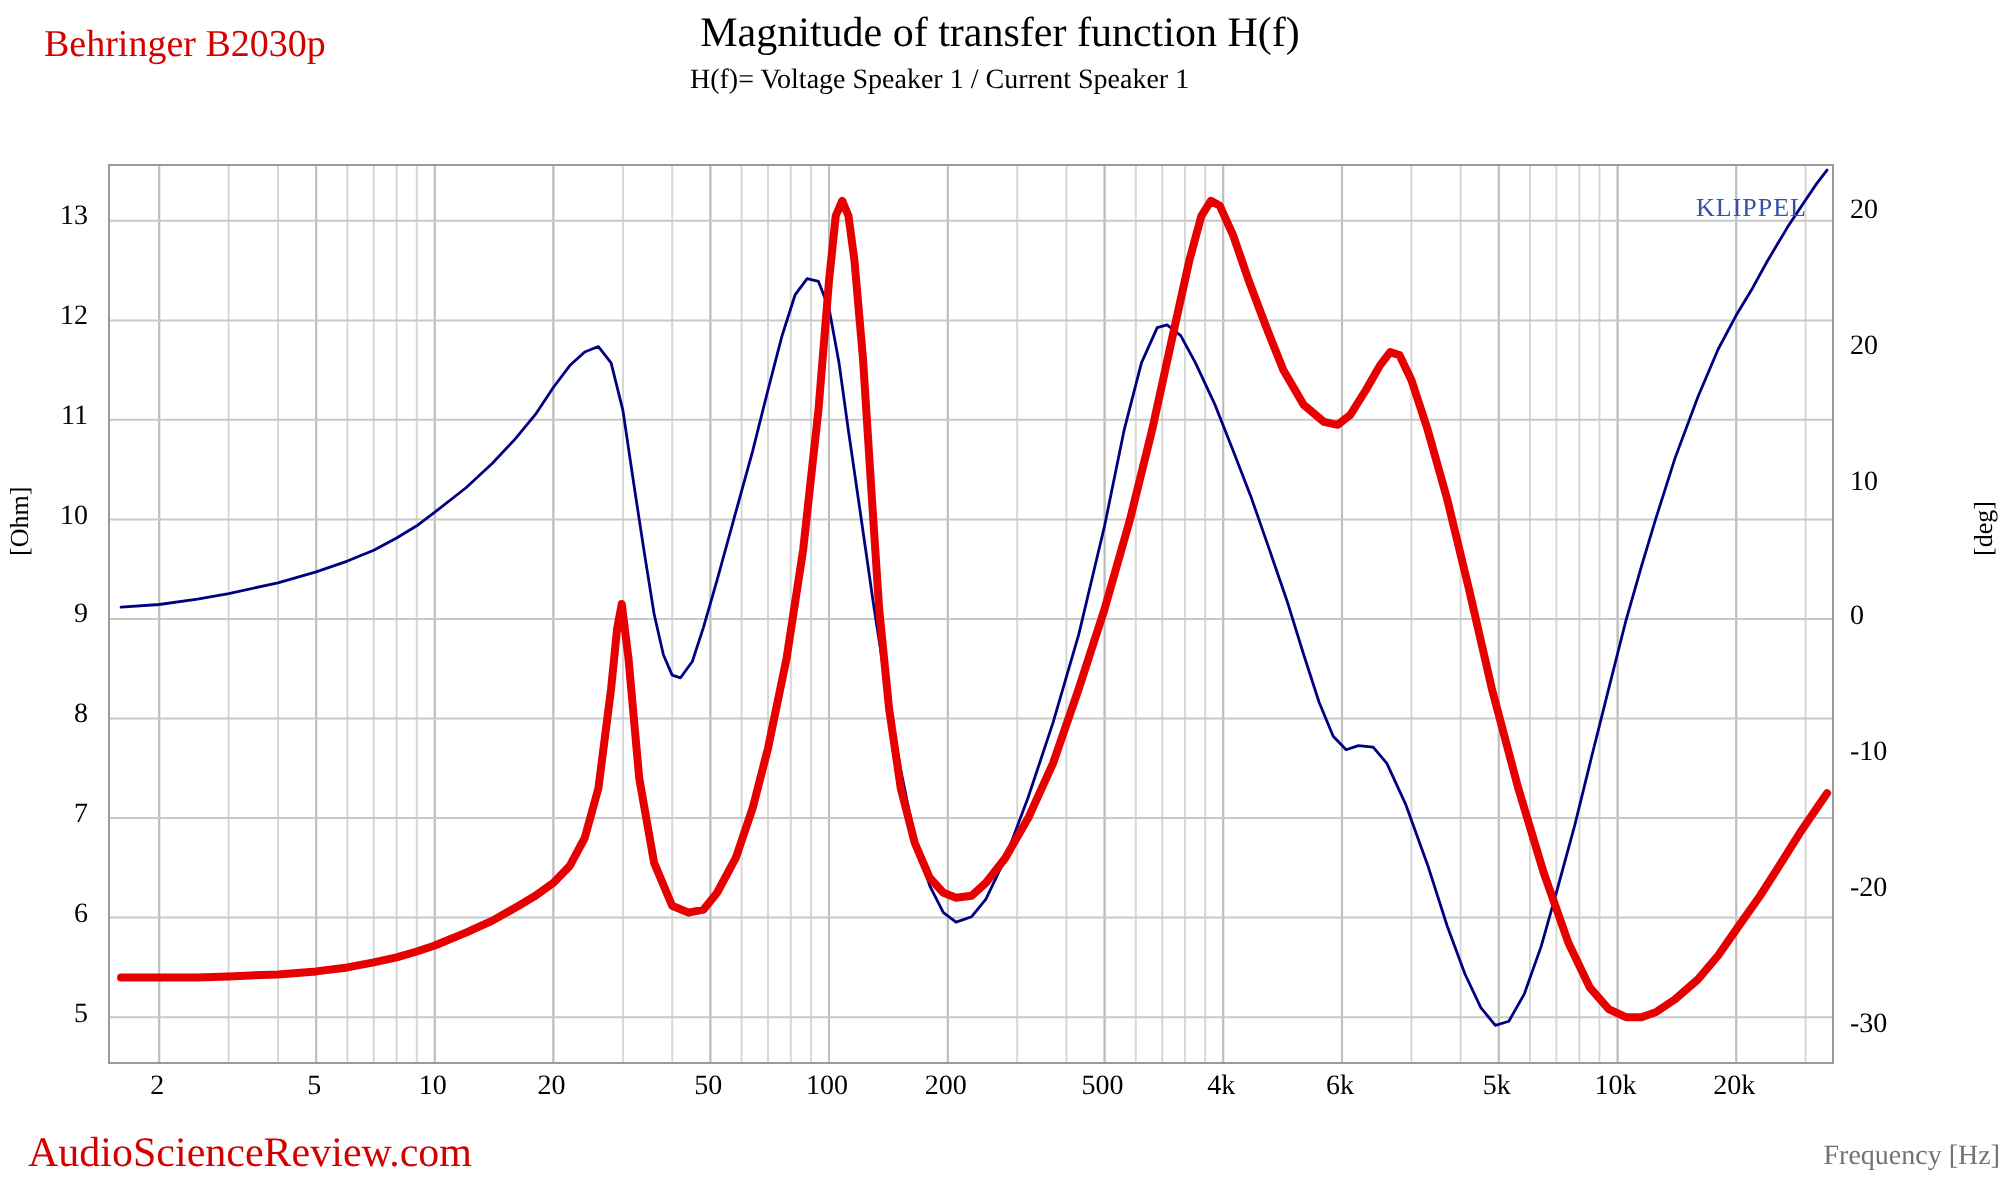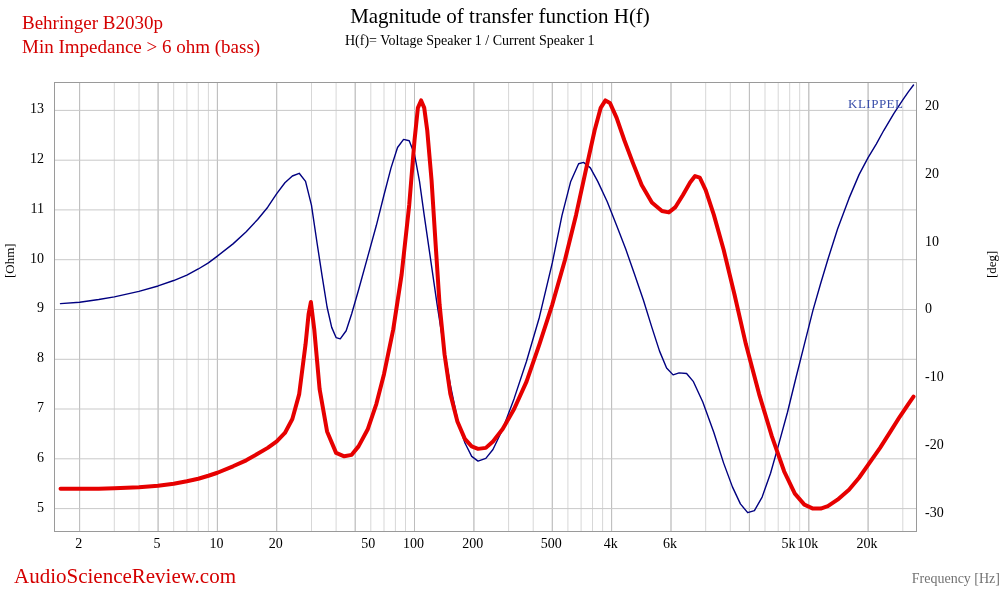--- a/index.html
+++ b/index.html
@@ -92,21 +92,20 @@
     font-family:"Liberation Serif", serif;
     letter-spacing:0.5px;
   }
 </style>
 </head>
 <body>
 
 <div id="wrap">
 
   <div class="hdr-left-1">Behringer B2030p</div>
-  <div class="hdr-left-2">Min Impedance &gt; 6 ohm (bass)</div>
   <div class="title">Magnitude of transfer function H(f)</div>
   <div class="subtitle">H(f)= Voltage Speaker 1 / Current Speaker 1</div>
 
 
   <div class="ylab-left">[Ohm]</div>
   <div class="ylab-right">[deg]</div>
   <div class="xlab">Frequency [Hz]</div>
 
   <div id="plot">
     <svg id="plot-svg" width="861" height="448" viewBox="0 0 861 448">
@@ -173,27 +172,27 @@
         <path d="M5.52,220.61 L24.63,219.25 L43.73,216.53 L59.34,213.82 L83.97,208.39 L103.07,202.96 L118.68,197.53 L131.87,192.10 L143.30,185.99 L153.39,179.88 L162.41,173.09 L178.01,160.87 L191.21,148.65 L202.64,136.44 L212.72,124.22 L221.74,110.64 L229.90,99.78 L237.35,92.99 L244.20,90.28 L250.55,98.42 L256.45,122.18 L261.98,159.52 L267.17,193.45 L272.06,224.00 L276.69,244.36 L281.08,254.55 L285.26,255.90 L291.16,247.76 L296.69,230.79 L303.54,207.03 L312.89,173.09 L321.32,142.55 L328.99,112.00 L336.03,84.85 L342.53,64.48 L348.58,56.34 L354.23,57.70 L359.52,71.27 L364.51,98.42 L369.22,132.36 L375.13,173.09 L381.98,220.61 L388.33,261.33 L395.37,302.06 L402.39,336.00 L409.84,359.76 L416.69,373.33 L423.04,378.08 L430.82,375.37 L437.96,366.55 L447.66,346.18 L459.10,315.64 L471.52,278.30 L484.39,234.18 L497.30,179.88 L507.00,132.36 L515.72,98.42 L523.62,80.78 L528.52,79.42 L535.37,84.85 L542.73,98.42 L552.25,118.79 L561.63,142.55 L570.81,166.30 L579.10,190.06 L588.45,217.21 L596.87,244.36 L604.55,268.12 L611.59,285.09 L618.09,291.88 L624.14,289.84 L631.58,290.52 L638.44,298.67 L647.79,319.03 L658.85,349.58 L668.64,380.12 L677.43,403.88 L685.40,420.85 L692.69,429.67 L699.41,427.64 L707.12,414.06 L715.55,390.30 L723.22,363.15 L732.49,329.21 L740.84,295.27 L749.36,261.33 L757.93,227.39 L765.72,200.24 L772.86,176.48 L782.56,145.94 L793.99,115.39 L804.07,91.64 L813.09,74.67 L821.25,61.09 L828.70,47.52 L838.78,30.55 L847.80,16.97 L853.33,8.82 L858.52,2.04" fill="none" stroke="#000080" stroke-width="1.4" stroke-linejoin="round" stroke-linecap="round"></path>
         <path d="M5.52,405.69 L24.63,405.69 L43.73,405.69 L59.34,405.19 L83.97,404.20 L103.07,402.70 L118.68,400.71 L131.87,398.22 L143.30,395.73 L153.39,392.75 L162.41,389.76 L178.01,383.29 L191.21,377.32 L202.64,370.84 L212.72,364.87 L221.74,358.40 L229.90,349.94 L237.35,336.00 L244.20,311.11 L250.55,261.33 L253.55,231.47 L255.88,219.02 L259.26,246.40 L264.61,306.13 L272.06,348.44 L281.08,369.85 L289.24,373.33 L296.69,371.84 L303.54,363.38 L312.89,345.96 L321.32,321.07 L328.99,291.20 L338.25,246.40 L346.61,191.64 L354.23,121.96 L359.52,57.24 L362.88,24.89 L366.11,17.42 L369.22,24.89 L372.23,47.29 L376.55,97.07 L380.66,161.78 L384.58,221.51 L389.54,271.29 L395.37,311.11 L402.39,338.49 L409.84,355.91 L416.69,363.38 L423.04,365.87 L430.82,364.87 L437.96,358.40 L447.66,345.96 L459.10,326.04 L471.52,298.67 L484.39,261.33 L497.30,221.51 L510.01,176.71 L521.07,131.91 L530.86,87.11 L539.65,47.29 L545.70,24.89 L550.43,17.42 L554.91,19.91 L561.63,34.84 L569.34,57.24 L577.77,79.64 L586.66,102.04 L596.87,119.47 L606.96,127.93 L613.81,129.42 L620.15,124.44 L627.94,112.00 L635.08,99.56 L640.07,93.08 L644.78,94.58 L650.69,107.02 L658.85,131.91 L668.64,166.76 L679.49,211.56 L690.92,261.33 L704.12,311.11 L716.88,353.42 L729.13,388.27 L739.84,410.67 L749.36,421.62 L757.93,425.60 L765.72,425.60 L772.86,423.11 L782.56,416.64 L793.99,406.68 L804.07,394.74 L813.09,381.80 L825.06,364.87 L835.55,348.44 L844.90,333.51 L853.33,321.07 L858.52,313.60" fill="none" stroke="#e60000" stroke-width="4" stroke-linejoin="round" stroke-linecap="round"></path>
       </svg>
   </div>
 
   <div id="tick-layer">
       <div class="tick-lbl" style="left: 78.6275px; top: 536px; transform: translateX(-50%);">2</div>
       <div class="tick-lbl" style="left: 157.068px; top: 536px; transform: translateX(-50%);">5</div>
       <div class="tick-lbl" style="left: 216.406px; top: 536px; transform: translateX(-50%);">10</div>
       <div class="tick-lbl" style="left: 275.744px; top: 536px; transform: translateX(-50%);">20</div>
-      <div class="tick-lbl" style="left: 354.184px; top: 536px; transform: translateX(-50%); margin-left: 14px;">50</div>
+      <div class="tick-lbl" style="left: 354.184px; top: 536px; transform: translateX(-50%);">50</div>
       <div class="tick-lbl" style="left: 413.522px; top: 536px; transform: translateX(-50%);">100</div>
       <div class="tick-lbl" style="left: 472.86px; top: 536px; transform: translateX(-50%);">200</div>
       <div class="tick-lbl" style="left: 551.301px; top: 536px; transform: translateX(-50%);">500</div>
       <div class="tick-lbl" style="left: 610.639px; top: 536px; transform: translateX(-50%);">4k</div>
       <div class="tick-lbl" style="left: 669.977px; top: 536px; transform: translateX(-50%);">6k</div>
-      <div class="tick-lbl" style="left: 748.417px; top: 536px; transform: translateX(-50%); margin-left: 40px;">5k</div>
+      <div class="tick-lbl" style="left: 748.417px; top: 536px; transform: translateX(-50%);">5k</div>
       <div class="tick-lbl" style="left: 807.755px; top: 536px; transform: translateX(-50%);">10k</div>
       <div class="tick-lbl" style="left: 867.093px; top: 536px; transform: translateX(-50%);">20k</div>
       <div class="tick-lbl" style="left: 44px; top: 507.6px; transform: translate(-100%, -50%);">5</div>
       <div class="tick-lbl" style="left: 44px; top: 457.822px; transform: translate(-100%, -50%);">6</div>
       <div class="tick-lbl" style="left: 44px; top: 408.044px; transform: translate(-100%, -50%);">7</div>
       <div class="tick-lbl" style="left: 44px; top: 358.267px; transform: translate(-100%, -50%);">8</div>
       <div class="tick-lbl" style="left: 44px; top: 308.489px; transform: translate(-100%, -50%);">9</div>
       <div class="tick-lbl" style="left: 44px; top: 258.711px; transform: translate(-100%, -50%);">10</div>
       <div class="tick-lbl" style="left: 44px; top: 208.933px; transform: translate(-100%, -50%);">11</div>
       <div class="tick-lbl" style="left: 44px; top: 159.156px; transform: translate(-100%, -50%);">12</div>

